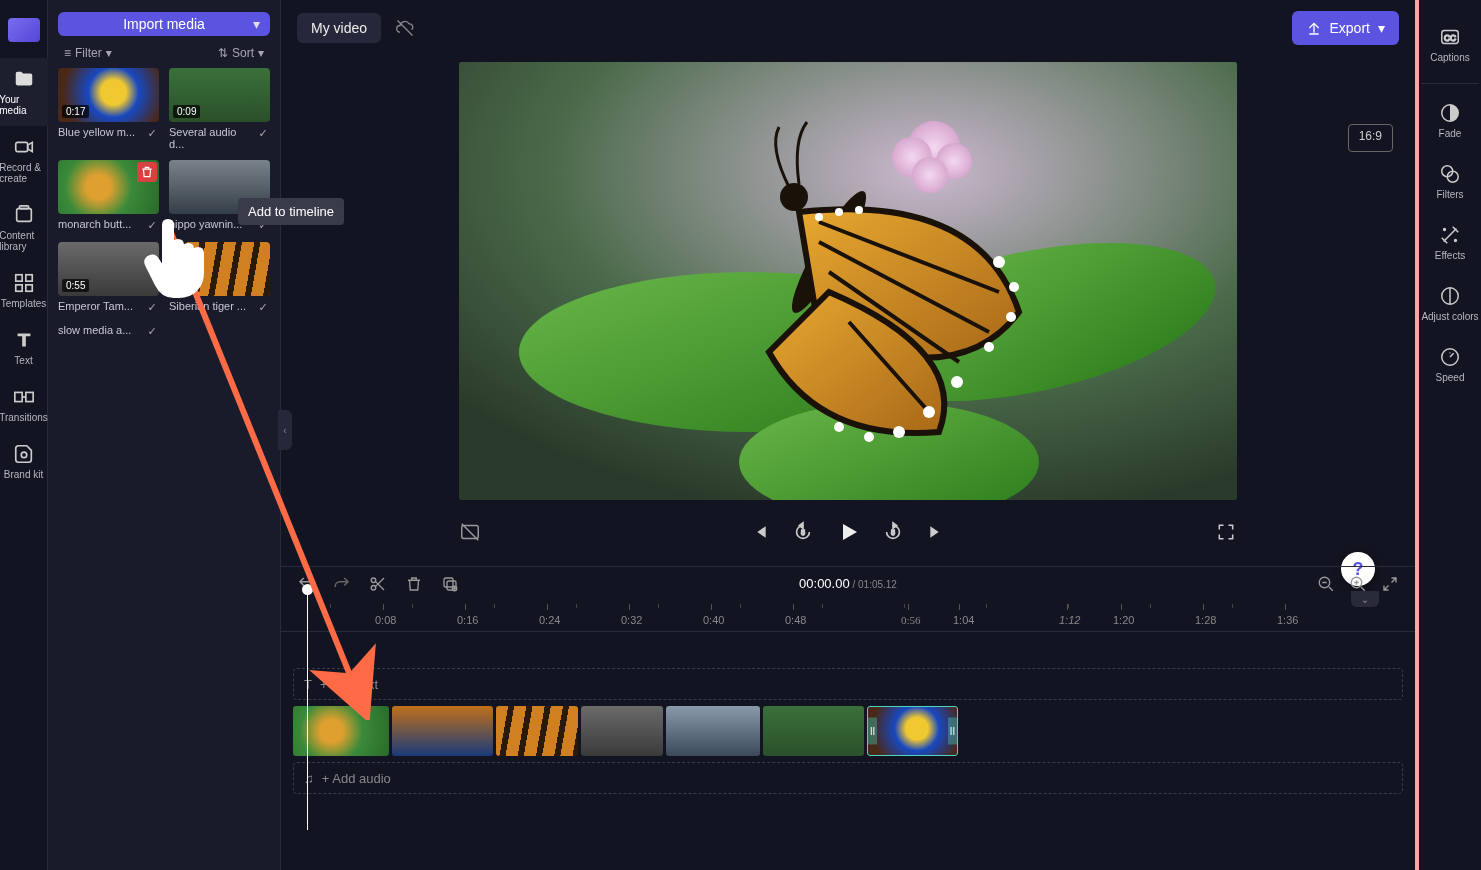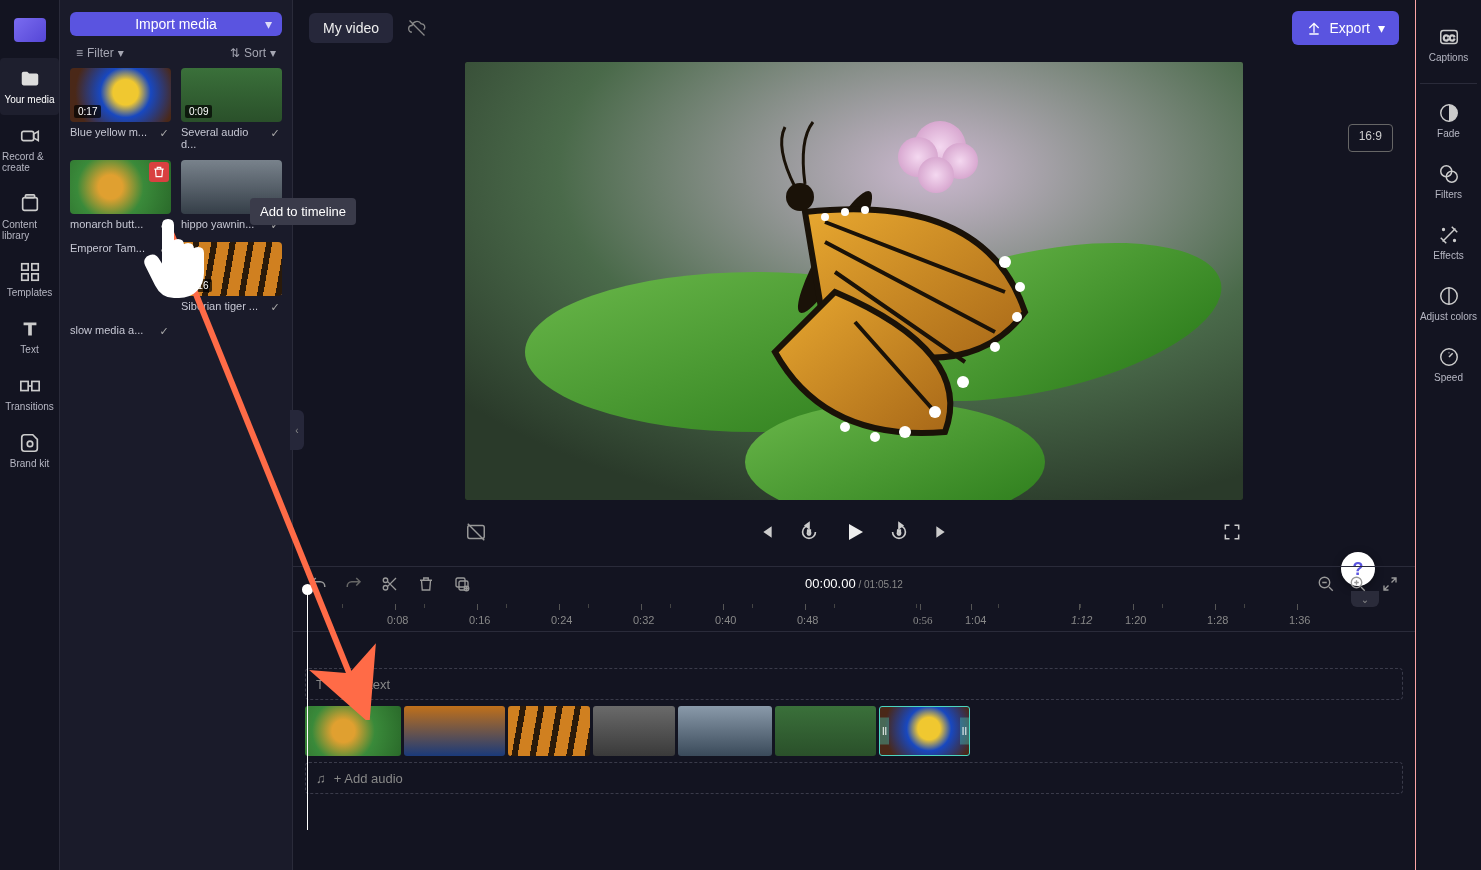--- a/index.html
+++ b/index.html
@@ -1,18 +1,18 @@
 <!DOCTYPE html>
 <html><head>
 <meta charset="utf-8">
 <style>
 html,body{margin:0;padding:0;width:1481px;height:870px;background:#131421;font-family:-apple-system,Segoe UI,Helvetica,Arial,sans-serif;color:#d6d6df;overflow:hidden}
 *{box-sizing:border-box}
 .app{display:flex;width:100%;height:100%}
-.nav{width:60px;background:#131421;border-right:1px solid #2a2b3a;display:flex;flex-direction:column;align-items:center;padding-top:8px}
+.nav{width:48px;background:#131421;border-right:1px solid #2a2b3a;display:flex;flex-direction:column;align-items:center;padding-top:8px}
 .logo{width:32px;height:24px;margin:10px 0 16px 0;border-radius:4px;background:linear-gradient(135deg,#7a6cf0,#5546d6);position:relative;overflow:hidden}
 .nav-item{display:flex;flex-direction:column;align-items:center;padding:10px 2px;width:100%;cursor:pointer;font-size:10px;color:#b6b7c3;gap:4px;border-radius:4px}
 .nav-item.active{background:#1e1f2e;color:#fff}
 .nav-item .icon{width:22px;height:22px;display:flex;align-items:center;justify-content:center}
 .panel{width:233px;background:#1a1b2a;border-right:1px solid #2a2b3a;display:flex;flex-direction:column;padding:12px 10px;position:relative}
 .import-btn{height:24px;background:#5a54e0;color:#fff;border:none;border-radius:6px;font-size:14px;display:flex;align-items:center;justify-content:center;gap:6px;cursor:pointer;position:relative}
 .import-btn .chevron{position:absolute;right:10px;opacity:.8}
 .filter-bar{display:flex;justify-content:space-between;padding:10px 6px 8px 6px;font-size:12px;color:#a6a7b3}
 .filter-btn{display:flex;align-items:center;gap:4px;cursor:pointer}
 .media-grid{display:grid;grid-template-columns:1fr 1fr;gap:10px;padding:0 0;overflow:auto}
@@ -50,21 +50,21 @@
 .tick{position:absolute;top:0;height:100%;color:#888;font-size:11px}
 .tick .line{width:1px;height:6px;background:#555;margin:0 auto}
 .playhead{position:absolute;left:307px;top:590px;width:1px;height:240px;background:#fff;z-index:20}
 .playhead::before{content:'';position:absolute;top:-6px;left:-5px;width:11px;height:11px;background:#fff;border-radius:50%}
 .track{margin:6px 12px;border:1px dashed #3a3b4a;border-radius:4px;height:32px;display:flex;align-items:center;padding:0 10px;color:#888;font-size:13px;gap:8px}
 .video-track{margin:6px 12px;height:50px;display:flex;gap:3px}
 .clip{height:50px;border-radius:3px;overflow:hidden;position:relative}
 .clip.last{border:1px solid #4ad6c0}
 .clip.last::before,.clip.last::after{content:'ǀǀ';position:absolute;top:50%;transform:translateY(-50%);color:#fff;font-size:10px;background:rgba(70,200,180,.4);padding:8px 2px}
 .clip.last::before{left:0}.clip.last::after{right:0}
-.rightrail{width:66px;border-left:1px solid #fca5a5;display:flex;flex-direction:column;align-items:center;padding-top:14px}
+.rightrail{width:66px;border-left:4px solid #fca5a5;display:flex;flex-direction:column;align-items:center;padding-top:14px}
 .rr-item{display:flex;flex-direction:column;align-items:center;gap:4px;padding:12px 0;font-size:10px;color:#b6b7c3;width:100%;cursor:pointer}
 .rr-item .icon{width:22px;height:22px;display:flex;align-items:center;justify-content:center}
 .rr-item.first{border-bottom:1px solid #2a2b3a;margin-bottom:6px;padding-bottom:20px}
 
 .th-parrot{background:radial-gradient(circle at 55% 45%,#f0c830 20%,#1848c0 40%,#4a2818 80%)}
 .th-deer{background:linear-gradient(#3a703a,#2a502a)}
 .th-butterfly{background:radial-gradient(circle at 40% 50%,#e0a030 18%,#3a8a3a 50%,#2a6a2a)}
 .th-hippo{background:linear-gradient(#8a9aaa,#3a4a5a)}
 .th-tamarin{background:linear-gradient(#6a6a6a,#3a3a3a)}
 .th-tiger{background:repeating-linear-gradient(100deg,#d08020 0 12px,#2a1a0a 12px 18px)}
@@ -200,20 +200,23 @@
           </div>
         </div>
         <div class="media-item">
           <div class="thumb th-hippo dim"></div>
           <div class="media-label">
             <span>hippo yawnin...</span>
             <span class="check">✓</span>
           </div>
         </div>
         <div class="media-item">
+          <div class="thumb th-tamarin">
+            <span class="dur">0:55</span>
+          </div>
           <div class="media-label">
             <span>Emperor Tam...</span>
             <span class="check">✓</span>
           </div>
         </div>
         <div class="media-item">
           <div class="thumb th-tiger">
             <span class="dur">0:16</span>
           </div>
           <div class="media-label">

